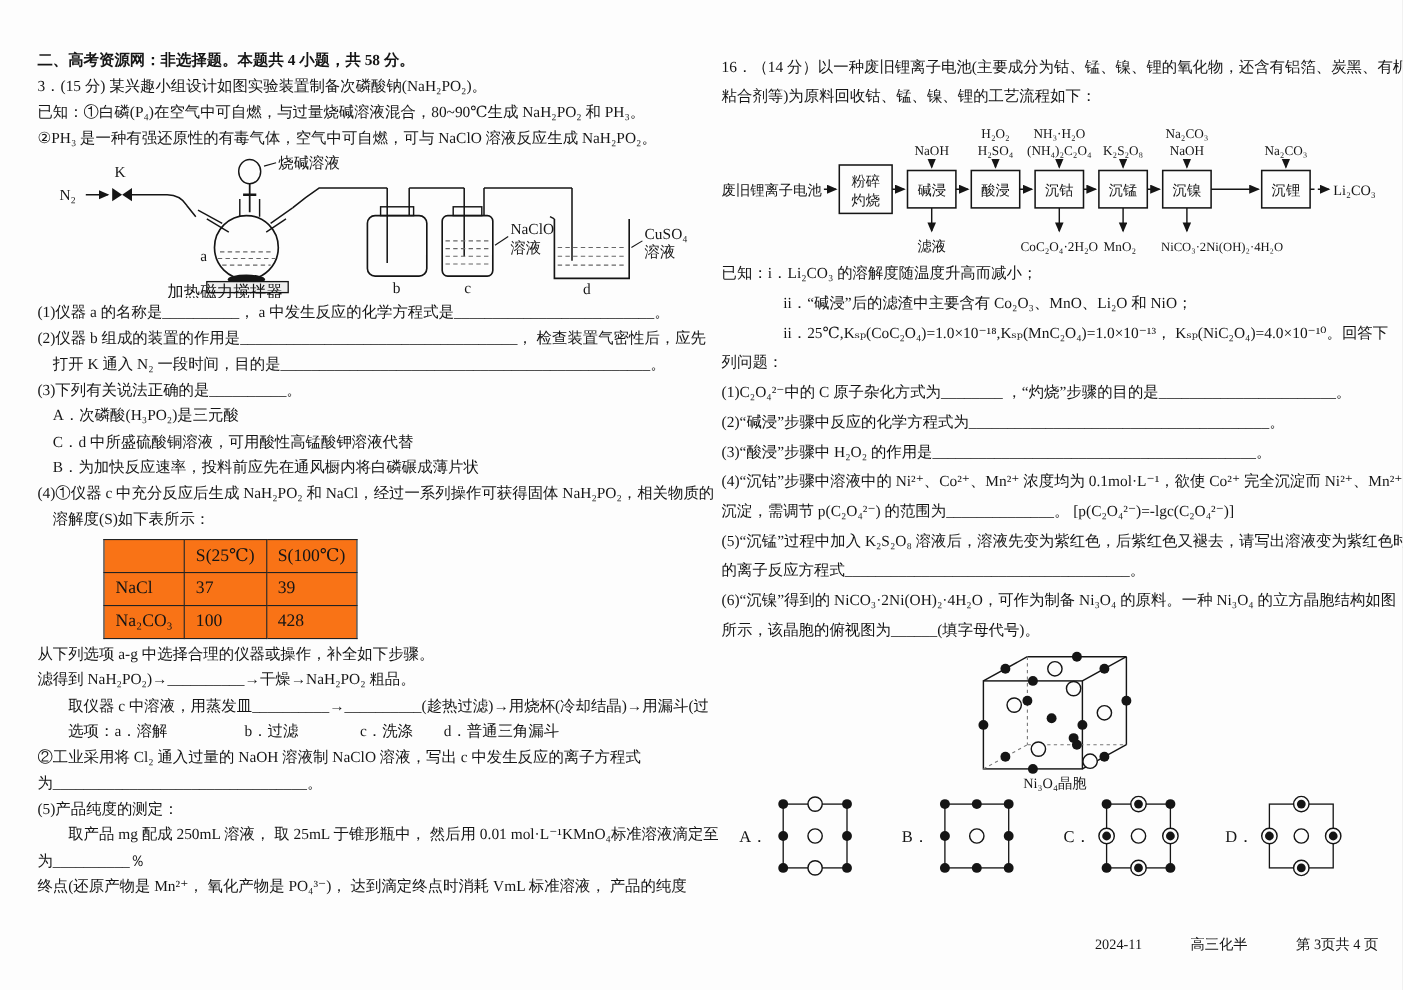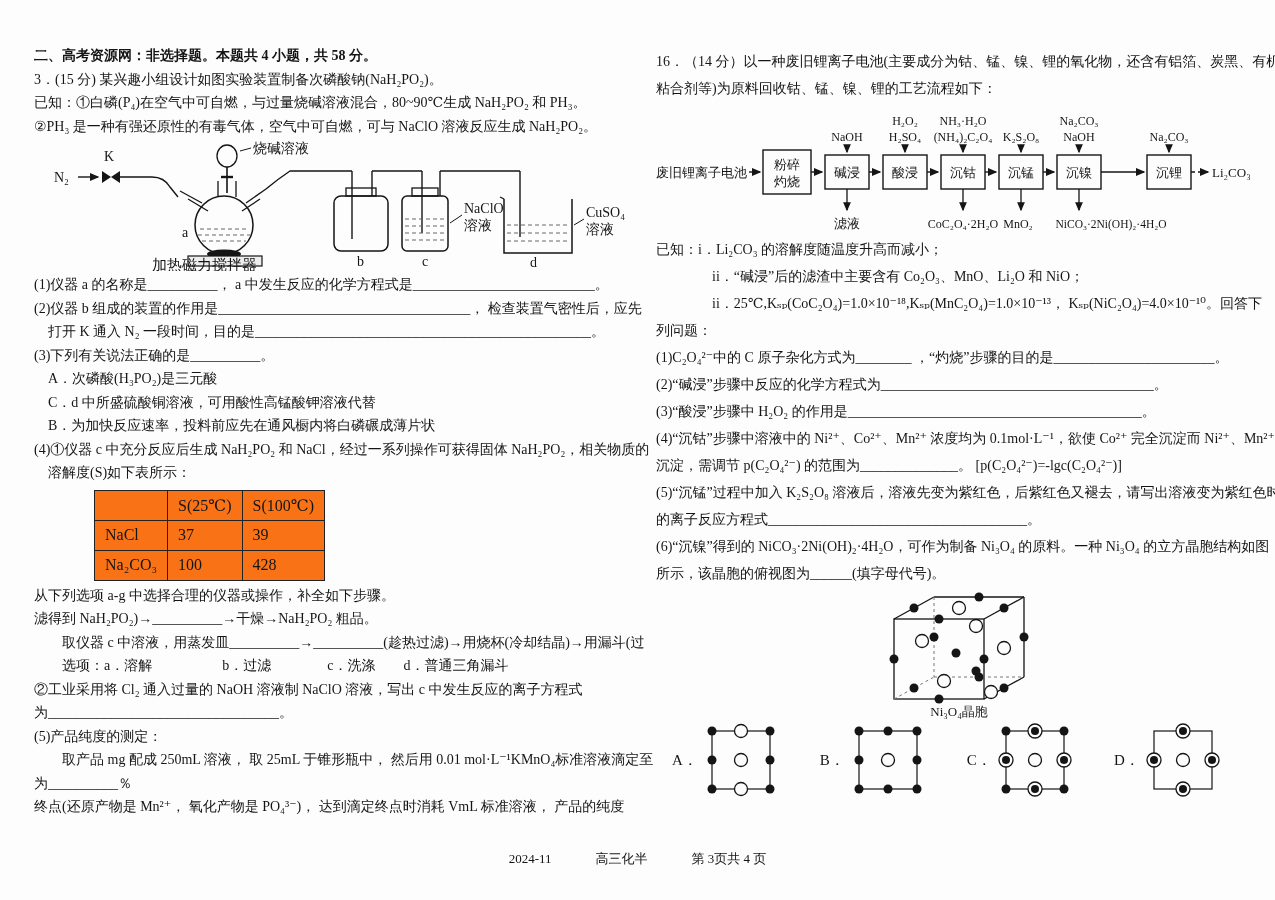--- a/index.html
+++ b/index.html
@@ -27,21 +27,21 @@
   }
   svg { display:block; }
   svg text { font-family:"Liberation Serif","DejaVu Serif",serif; fill:#151515; }
   .apparatus-wrap { margin:3px 0 2px 18px; }
   .flow-wrap { margin:2px 0 0 0; }
   .crystal-wrap { margin:4px 0 0 200px; }
   .options-row { display:flex; align-items:center; margin:4px 0 0 16px; }
   .option { display:flex; align-items:center; margin-right:42px; }
   .option-label { font-size:15px; margin-right:6px; }
   .footer {
-    position:absolute; left:0; top:850px; width:100%; text-align:center;
+    position:absolute; left:0; top:850px; width:100%; text-align:right;
     font-size:13px;
   }
   .footer span { margin:0 22px; }
 </style>
 </head>
 <body>
 
 <div class="page">
 
   <div class="col col-left">

